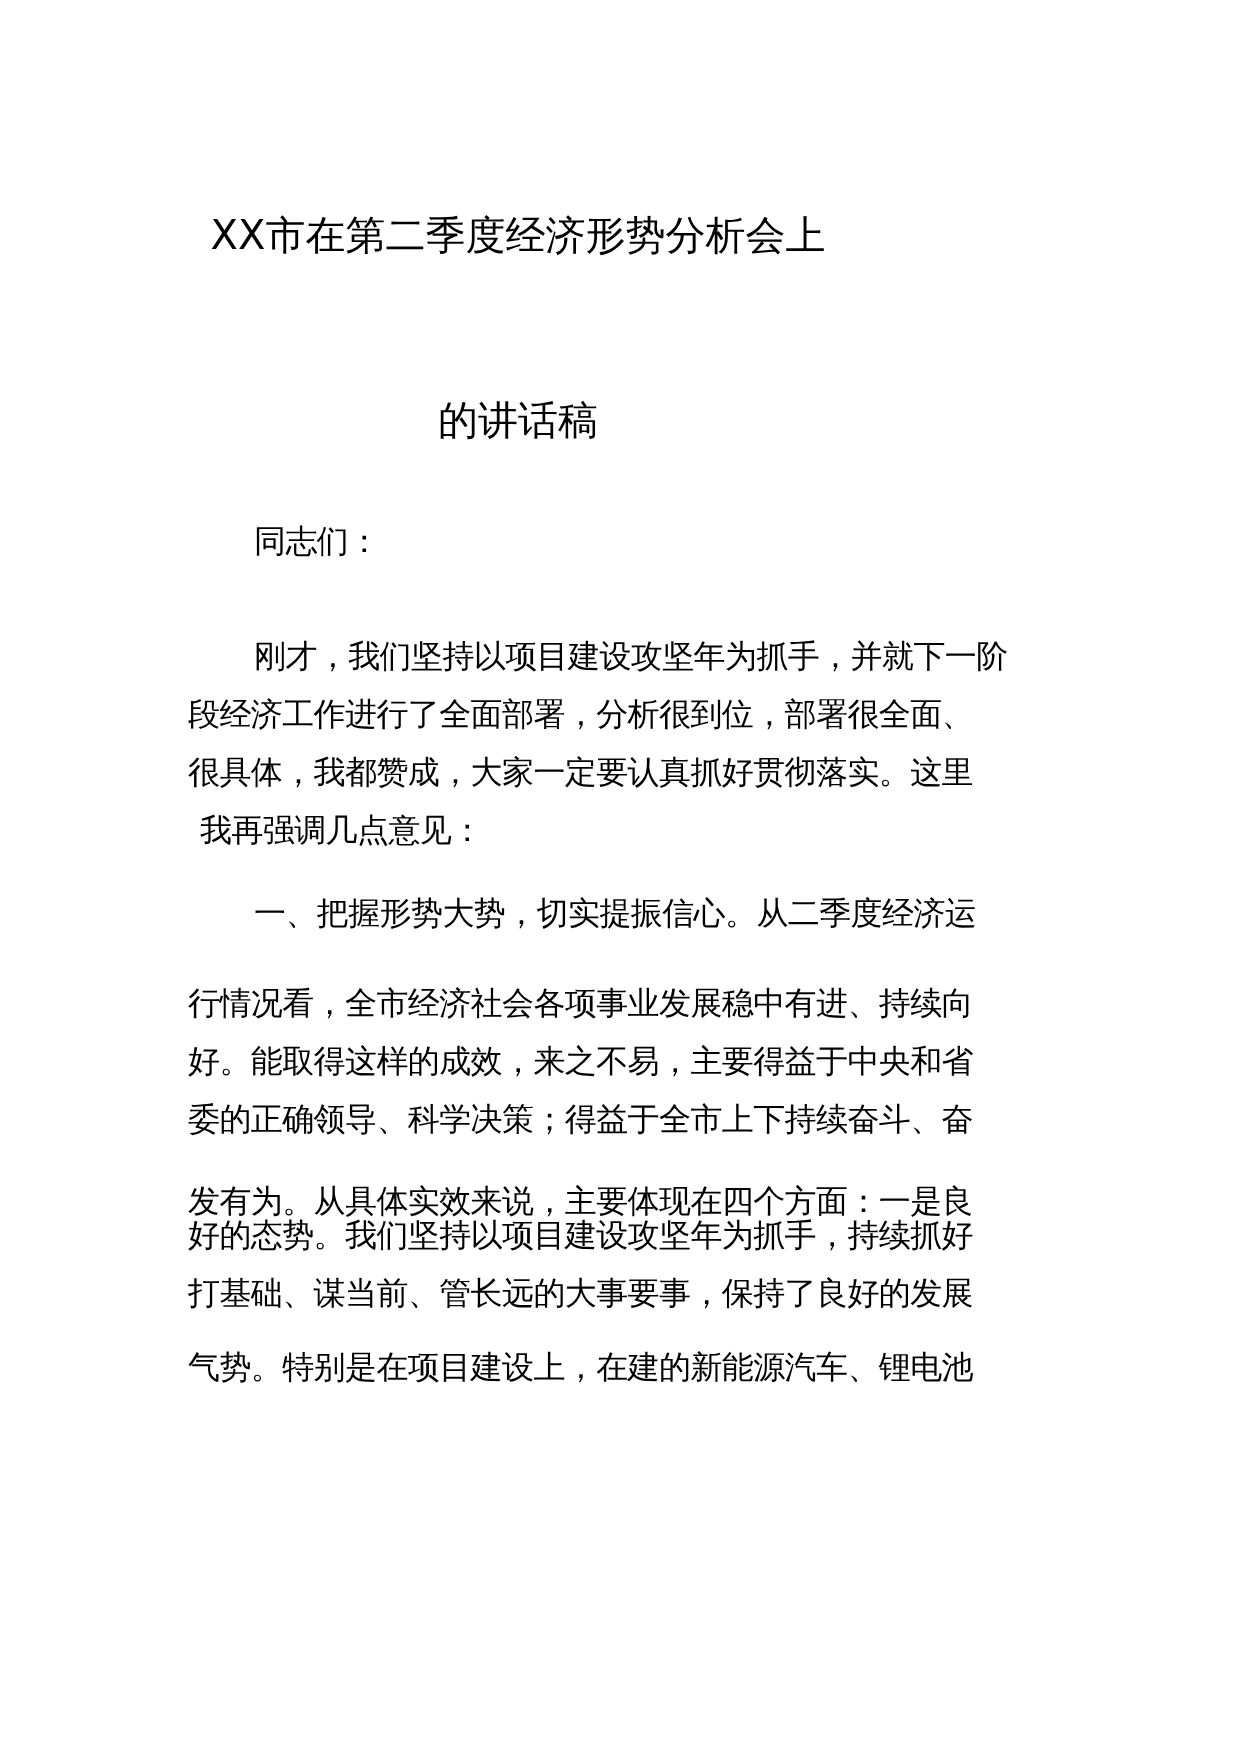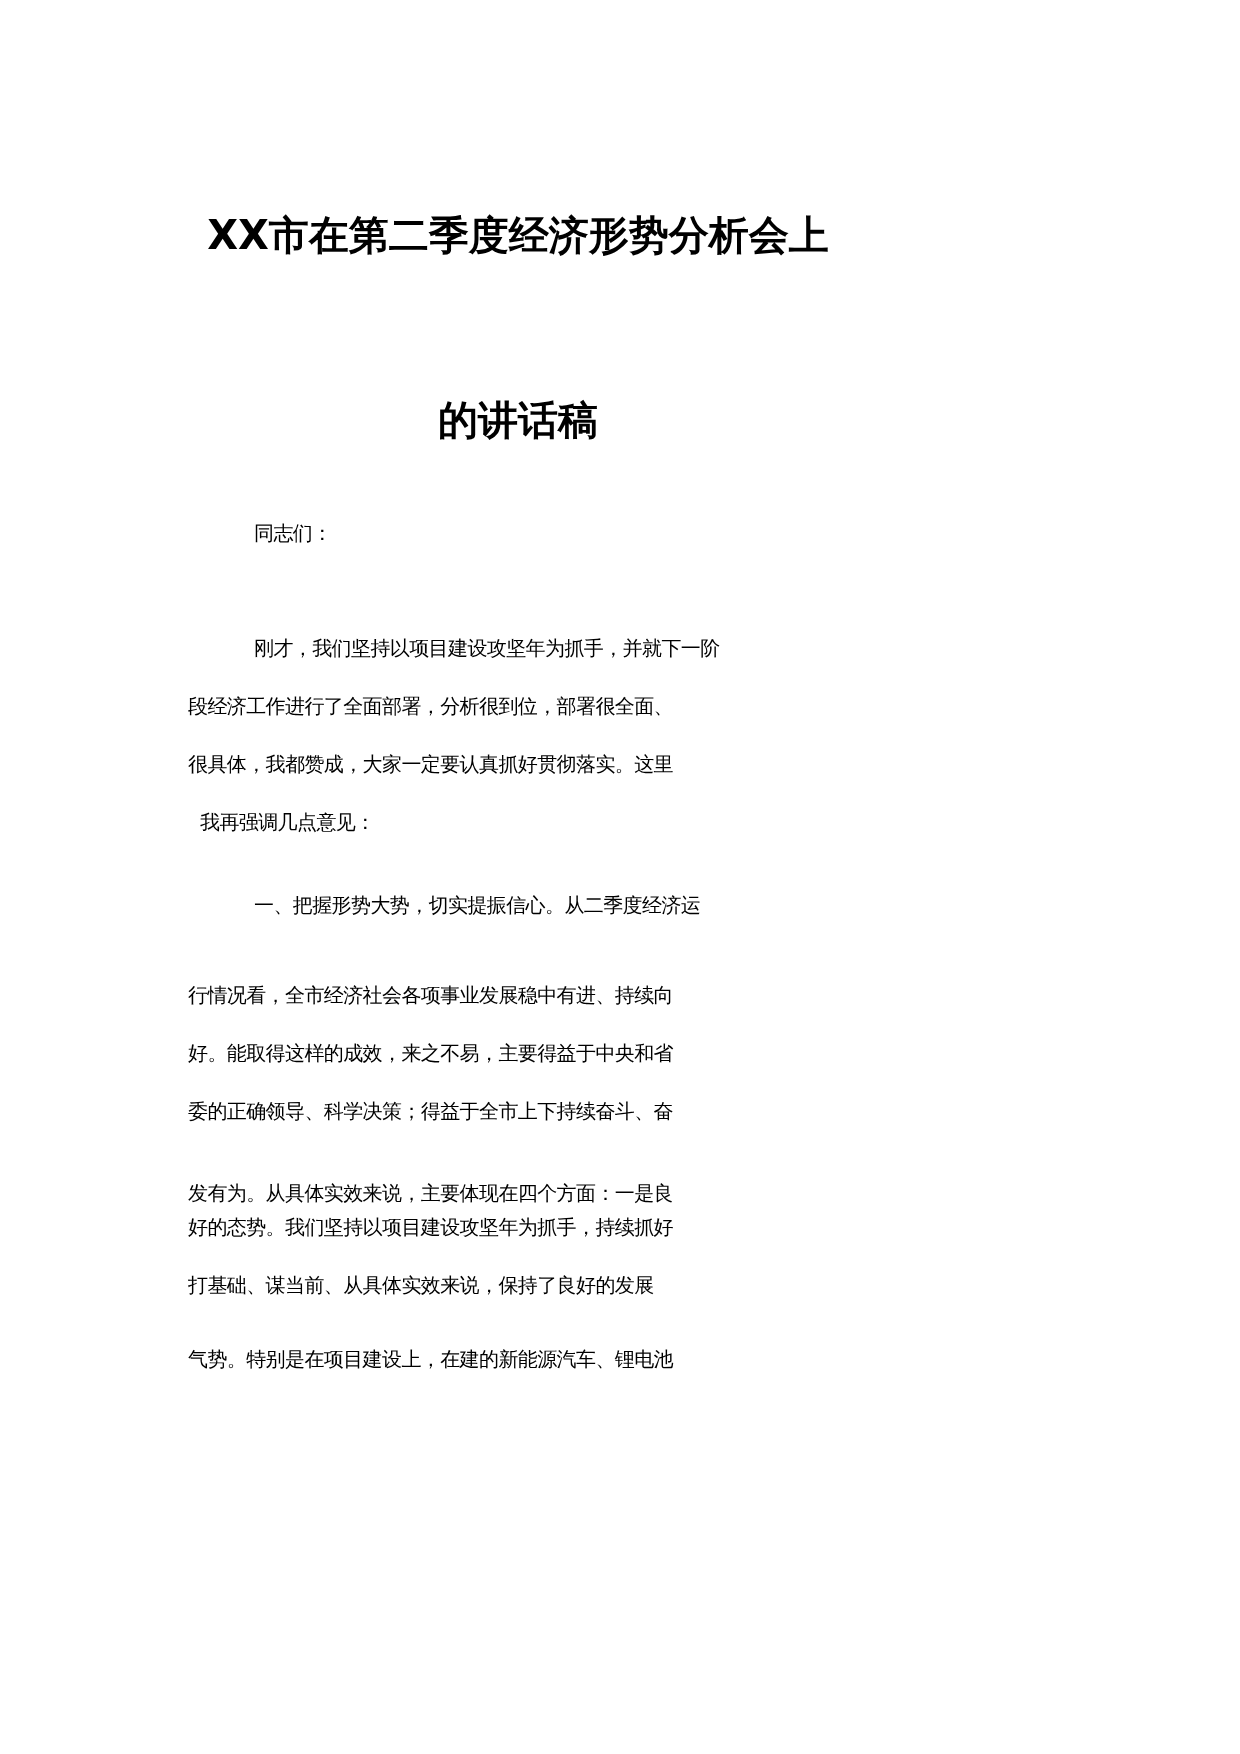--- a/index.html
+++ b/index.html
@@ -1,22 +1,22 @@
 <!DOCTYPE html>
 <html><head>
 <meta charset="utf-8">
 <style>
   html, body { margin:0; padding:0; background:#ffffff; }
   body { width:1240px; height:1754px; position:relative; overflow:hidden;
          font-family:"DejaVu Sans", "Liberation Sans", sans-serif; color:#000; }
   .title { position:absolute; left:0; width:1036px; text-align:center;
-           font-size:40px; font-weight:bold; letter-spacing:0px; }
+           font-size:40px; font-weight:normal; letter-spacing:0px; }
   .t1 { top:208px; }
   .t2 { top:393px; }
-  .line { position:absolute; left:188px; font-size:20px; white-space:nowrap;
+  .line { position:absolute; left:188px; font-size:32px; white-space:nowrap;
           letter-spacing:-0.6px; }
   .indent { left:254px; }
 </style>
 </head>
 <body>
 
 <div>
   <div class="title t1">XX市在第二季度经济形势分析会上</div>
   <div class="title t2">的讲话稿</div>
 
@@ -29,16 +29,16 @@
     <div class="line" style="top:809px;margin-left:12px;">我再强调几点意见：</div>
   </div>
 
   <div>
     <div class="line indent" style="top:892px;">一、把握形势大势，切实提振信心。从二季度经济运</div>
     <div class="line" style="top:982px;text-align:right;">行情况看，全市经济社会各项事业发展稳中有进、持续向</div>
     <div class="line" style="top:1040px;">好。能取得这样的成效，来之不易，主要得益于中央和省</div>
     <div class="line" style="top:1098px;">委的正确领导、科学决策；得益于全市上下持续奋斗、奋</div>
     <div class="line" style="top:1180px;">发有为。从具体实效来说，主要体现在四个方面：一是良</div>
     <div class="line" style="top:1214px;">好的态势。我们坚持以项目建设攻坚年为抓手，持续抓好</div>
-    <div class="line" style="top:1272px;">打基础、谋当前、从具体实效来说，保持了良好的发展</div>
+    <div class="line" style="top:1272px;">打基础、谋当前、管长远的大事要事，保持了良好的发展</div>
     <div class="line" style="top:1330px;margin-top:16px;">气势。特别是在项目建设上，在建的新能源汽车、锂电池</div>
   </div>
 </div>
 
 </body></html>

